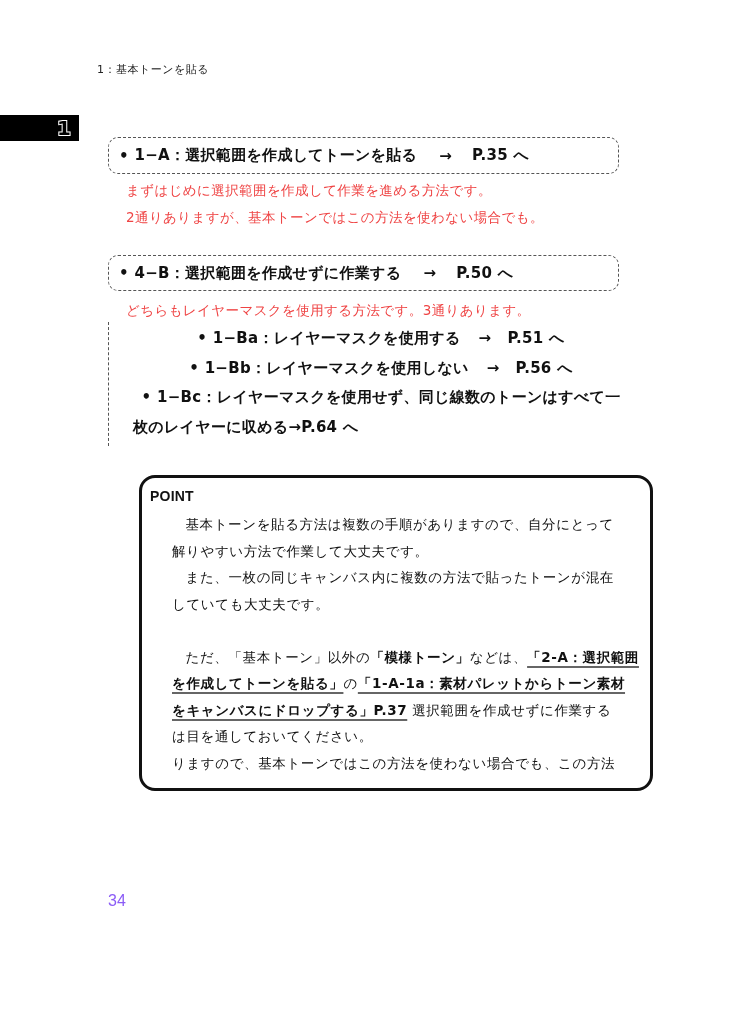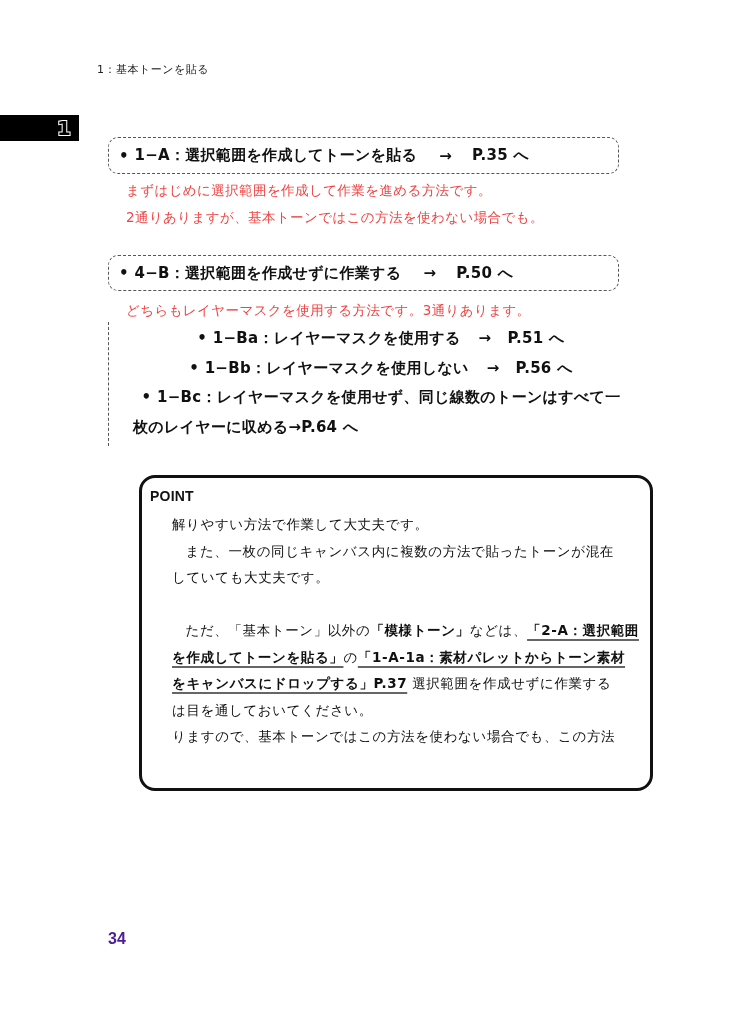--- a/index.html
+++ b/index.html
@@ -127,25 +127,24 @@
     .ul {
       font-weight: bold;
       text-decoration: underline;
       text-decoration-color: #666;
       text-decoration-thickness: 2px;
       text-underline-offset: 4px;
     }
     .page-number {
       position: absolute;
       left: 108px;
-      top: 930px;
+      top: 892px;
       font-size: 16px;
       font-family: "Liberation Sans", sans-serif;
-      color: #4c1d95;
-      font-weight: bold;
+      color: #8b5cf6;
     }
   </style>
 </head>
 <body>
 
 <div class="running-header">1：基本トーンを貼る</div>
 
 <div class="chapter-tab">
   <span>1</span>
 </div>
@@ -175,20 +174,21 @@
     <span>•</span>&nbsp;<span>1−Bc：レイヤーマスクを使用せず、同じ線数のトーンはすべて一</span>
   </div>
   <div class="sub-cont">
     <span>枚のレイヤーに収める</span><span class="arrow">→</span><span>P.64 へ</span>
   </div>
 </div>
 
 <div class="point-box">
   <div class="point-title">POINT</div>
   <div class="point-body">
+    <p class="indent">基本トーンを貼る方法は複数の手順がありますので、自分にとって</p>
     <p>解りやすい方法で作業して大丈夫です。</p>
     <p class="indent">また、一枚の同じキャンバス内に複数の方法で貼ったトーンが混在</p>
     <p>していても大丈夫です。</p>
     <div class="spacer"></div>
     <p class="indent"><span>ただ、「基本トーン」以外の</span><span class="bold">「模様トーン」</span><span>などは、</span><span class="ul">「2-A：選択範囲</span></p>
     <p><span class="ul">を作成してトーンを貼る」</span><span>の</span><span class="ul">「1-A-1a：素材パレットからトーン素材</span></p>
     <p><span class="ul">をキャンバスにドロップする」P.37</span><span> 選択範囲を作成せずに作業する</span></p>
     <p>は目を通しておいてください。</p>
     <p>りますので、基本トーンではこの方法を使わない場合でも、この方法</p>
   </div>

